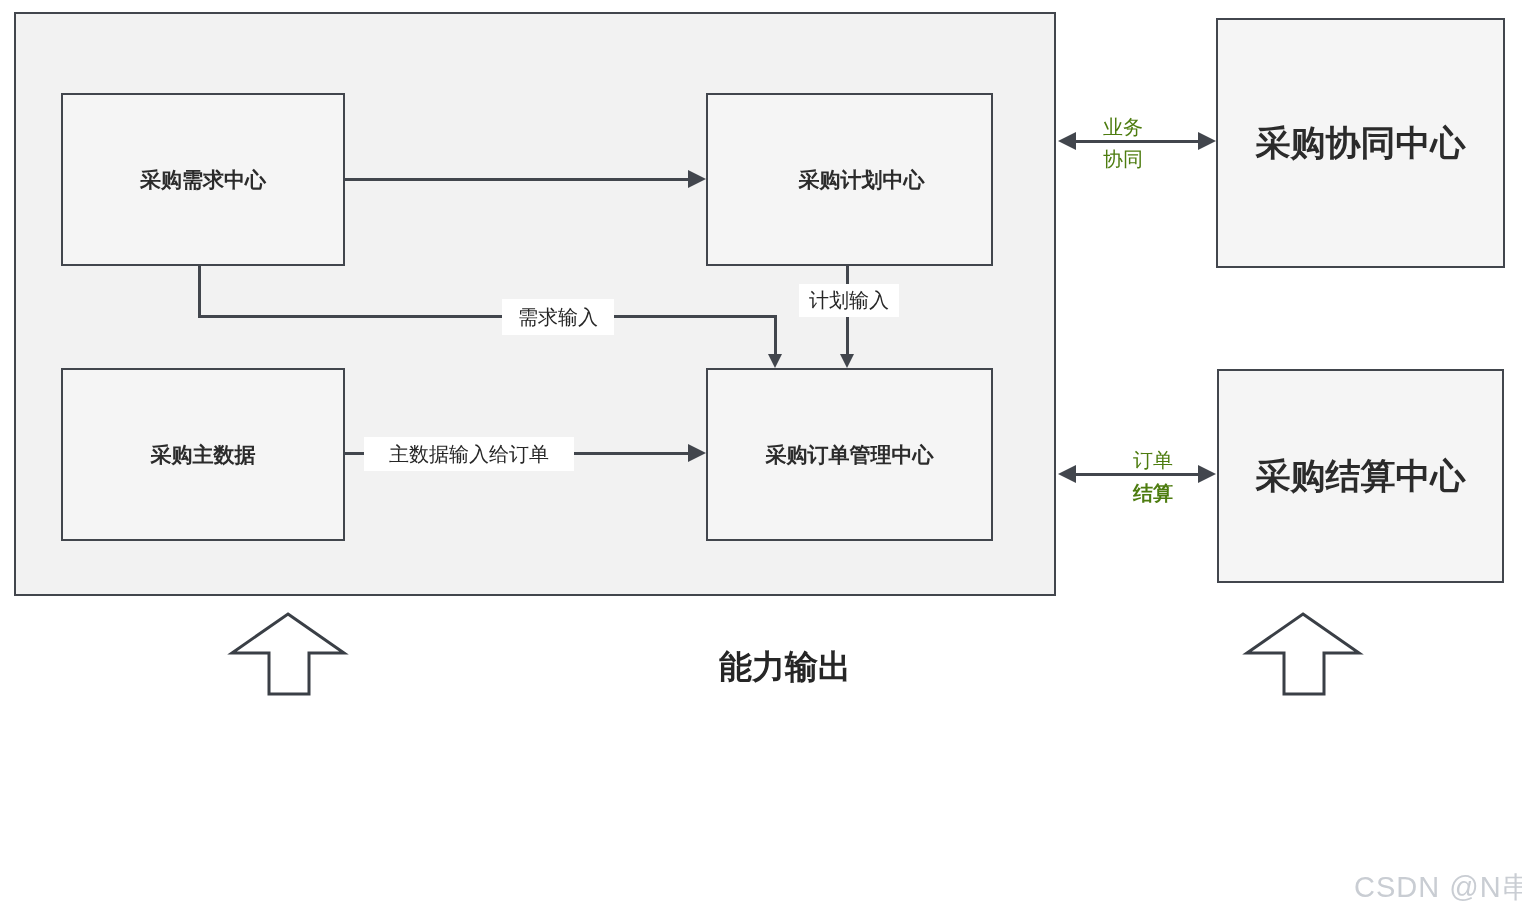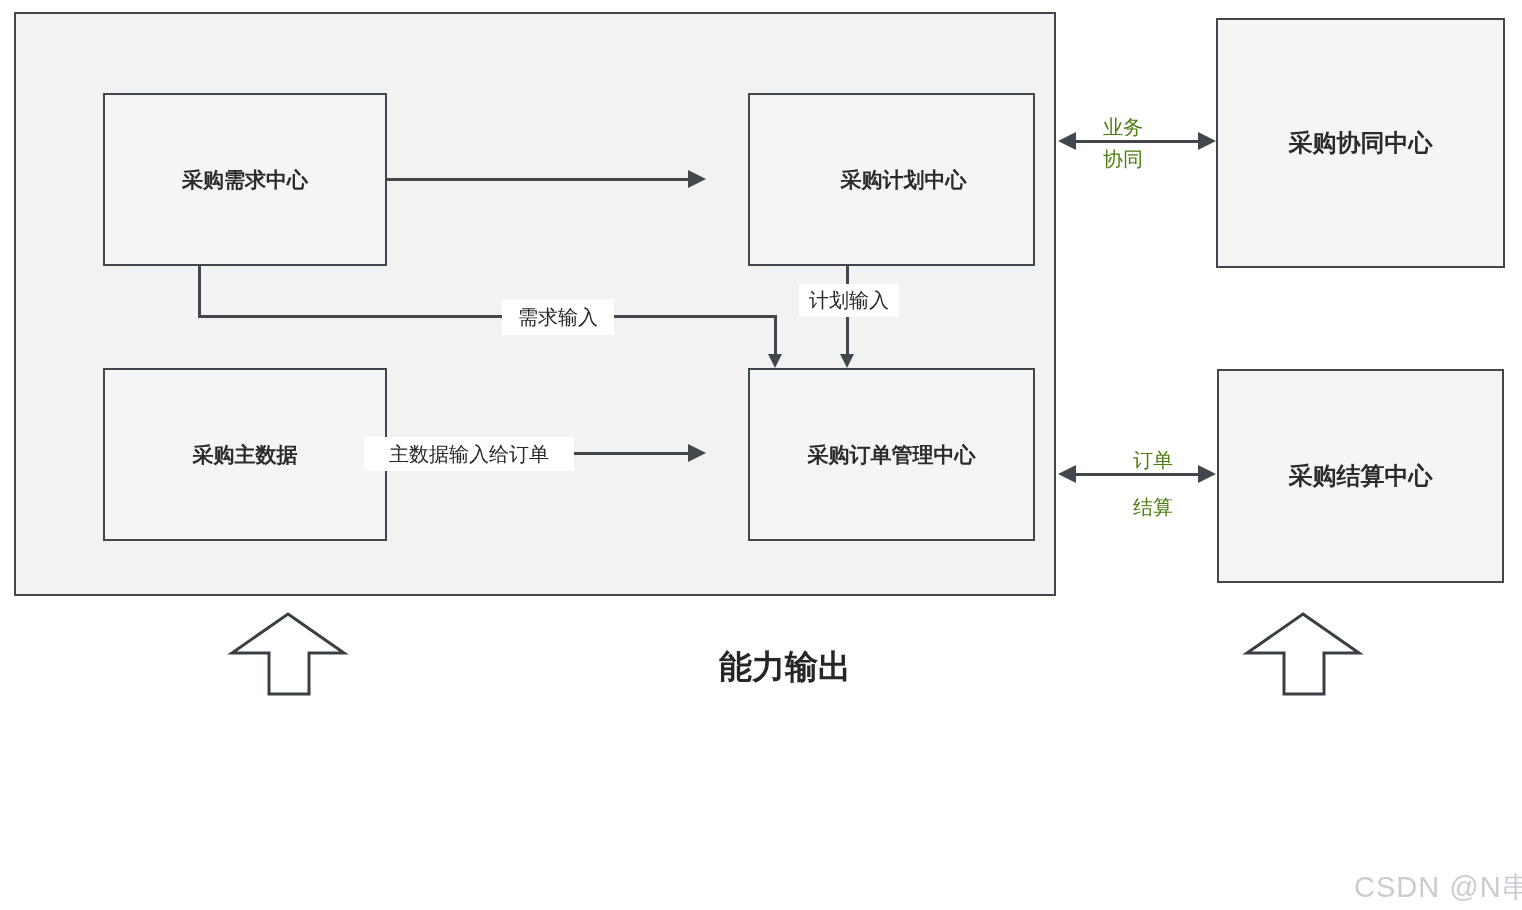--- a/index.html
+++ b/index.html
@@ -13,22 +13,22 @@
   }
   .group-title{
     position:absolute;top:38px;left:14px;width:1042px;text-align:center;
     font-size:25px;font-weight:bold;color:#262626;z-index:2;
   }
   .box{
     position:absolute;background:#f5f5f5;border:2px solid #42464d;box-sizing:border-box;
     display:flex;align-items:center;justify-content:center;text-align:center;
     font-weight:bold;color:#2b2b2b;z-index:2;
   }
-  .box.inner{font-size:21px;margin-left:42px;}
-  .box.outer{font-size:24px;font-family:Liberation Serif, serif;}
+  .box.inner{font-size:21px;}
+  .box.outer{font-size:35px;font-family:Liberation Serif, serif;}
   .hline,.vline{position:absolute;background:#42464d;z-index:1;}
   .arrow-right{position:absolute;width:0;height:0;border-top:9px solid transparent;
     border-bottom:9px solid transparent;border-left:18px solid #42464d;z-index:1;}
   .arrow-left{position:absolute;width:0;height:0;border-top:9px solid transparent;
     border-bottom:9px solid transparent;border-right:18px solid #42464d;z-index:1;}
   .arrow-down{position:absolute;width:0;height:0;border-left:7px solid transparent;
     border-right:7px solid transparent;border-top:14px solid #42464d;z-index:1;}
   .edge-label{
     position:absolute;background:#ffffff;color:#262626;font-size:20px;
     text-align:center;z-index:3;
@@ -93,21 +93,21 @@
   <div class="hline" style="left:1072px;top:140px;width:128px;height:3px;"></div>
   <div class="arrow-left" style="left:1058px;top:132px;"></div>
   <div class="arrow-right" style="left:1198px;top:132px;"></div>
   <div class="free-label" style="left:1090px;top:114px;width:66px;">业务</div>
   <div class="free-label" style="left:1090px;top:146px;width:66px;">协同</div>
 
   <div class="hline" style="left:1072px;top:473px;width:128px;height:3px;"></div>
   <div class="arrow-left" style="left:1058px;top:465px;"></div>
   <div class="arrow-right" style="left:1198px;top:465px;"></div>
   <div class="free-label" style="left:1120px;top:447px;width:66px;">订单</div>
-  <div class="free-label" style="left:1120px;top:494px;width:66px;">结算</div>
+  <div class="free-label" style="left:1120px;top:480px;width:66px;font-weight:bold;">结算</div>
 
   <svg class="block-arrow" style="left:226px;top:610px;" width="124" height="88" viewBox="0 0 124 88">
     <polygon points="62,4 118,43 83,43 83,84 43,84 43,43 6,43" fill="#ffffff" stroke="#3a3f46" stroke-width="3" stroke-linejoin="miter"></polygon>
   </svg>
   <svg class="block-arrow" style="left:1241px;top:610px;" width="124" height="88" viewBox="0 0 124 88">
     <polygon points="62,4 118,43 83,43 83,84 43,84 43,43 6,43" fill="#ffffff" stroke="#3a3f46" stroke-width="3" stroke-linejoin="miter"></polygon>
   </svg>
 
   <div class="caption">能力输出</div>
 

